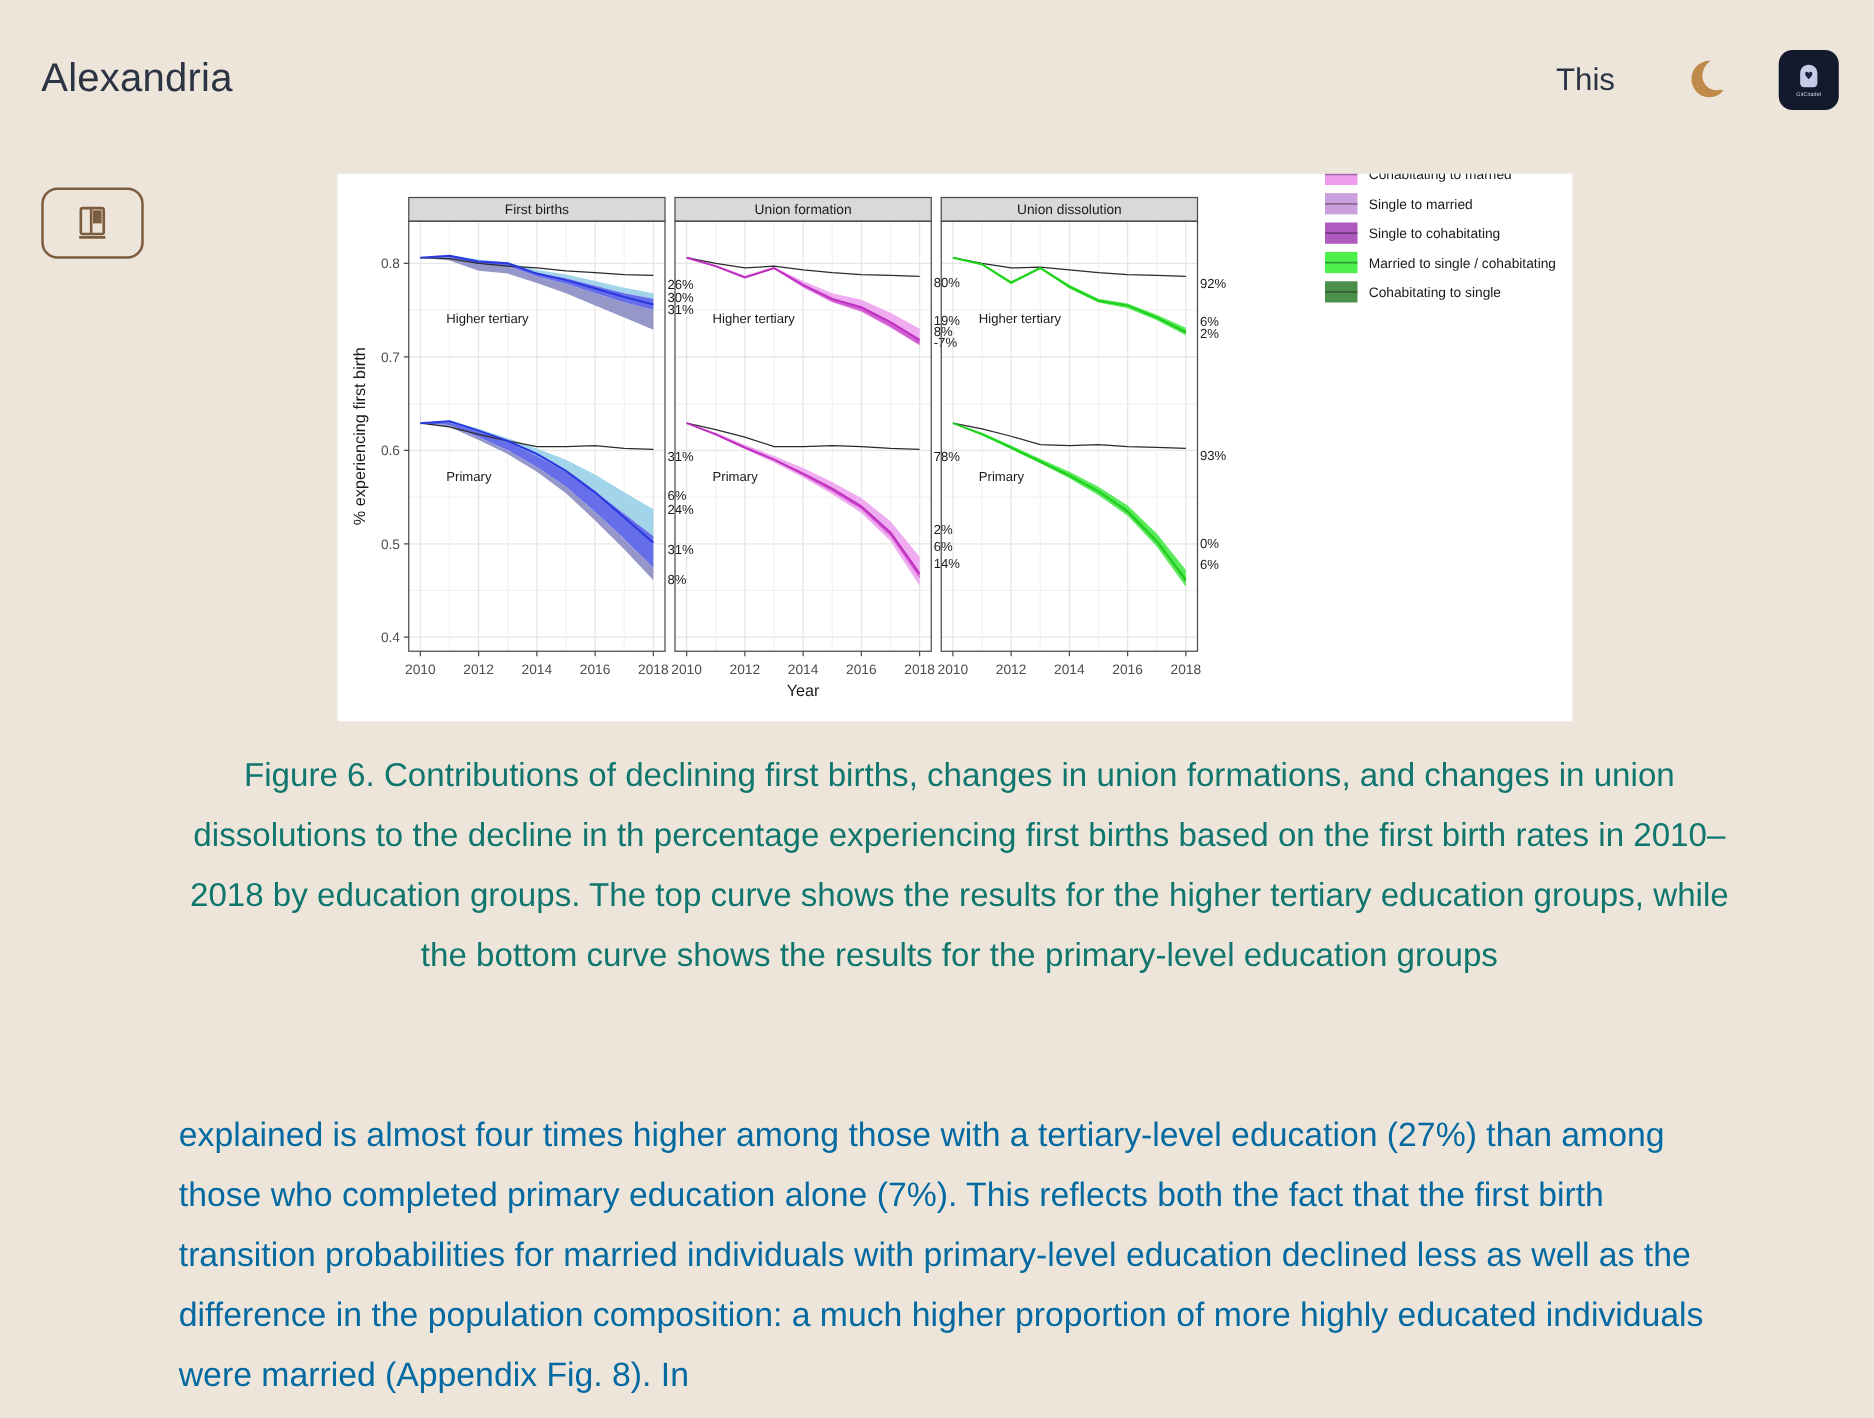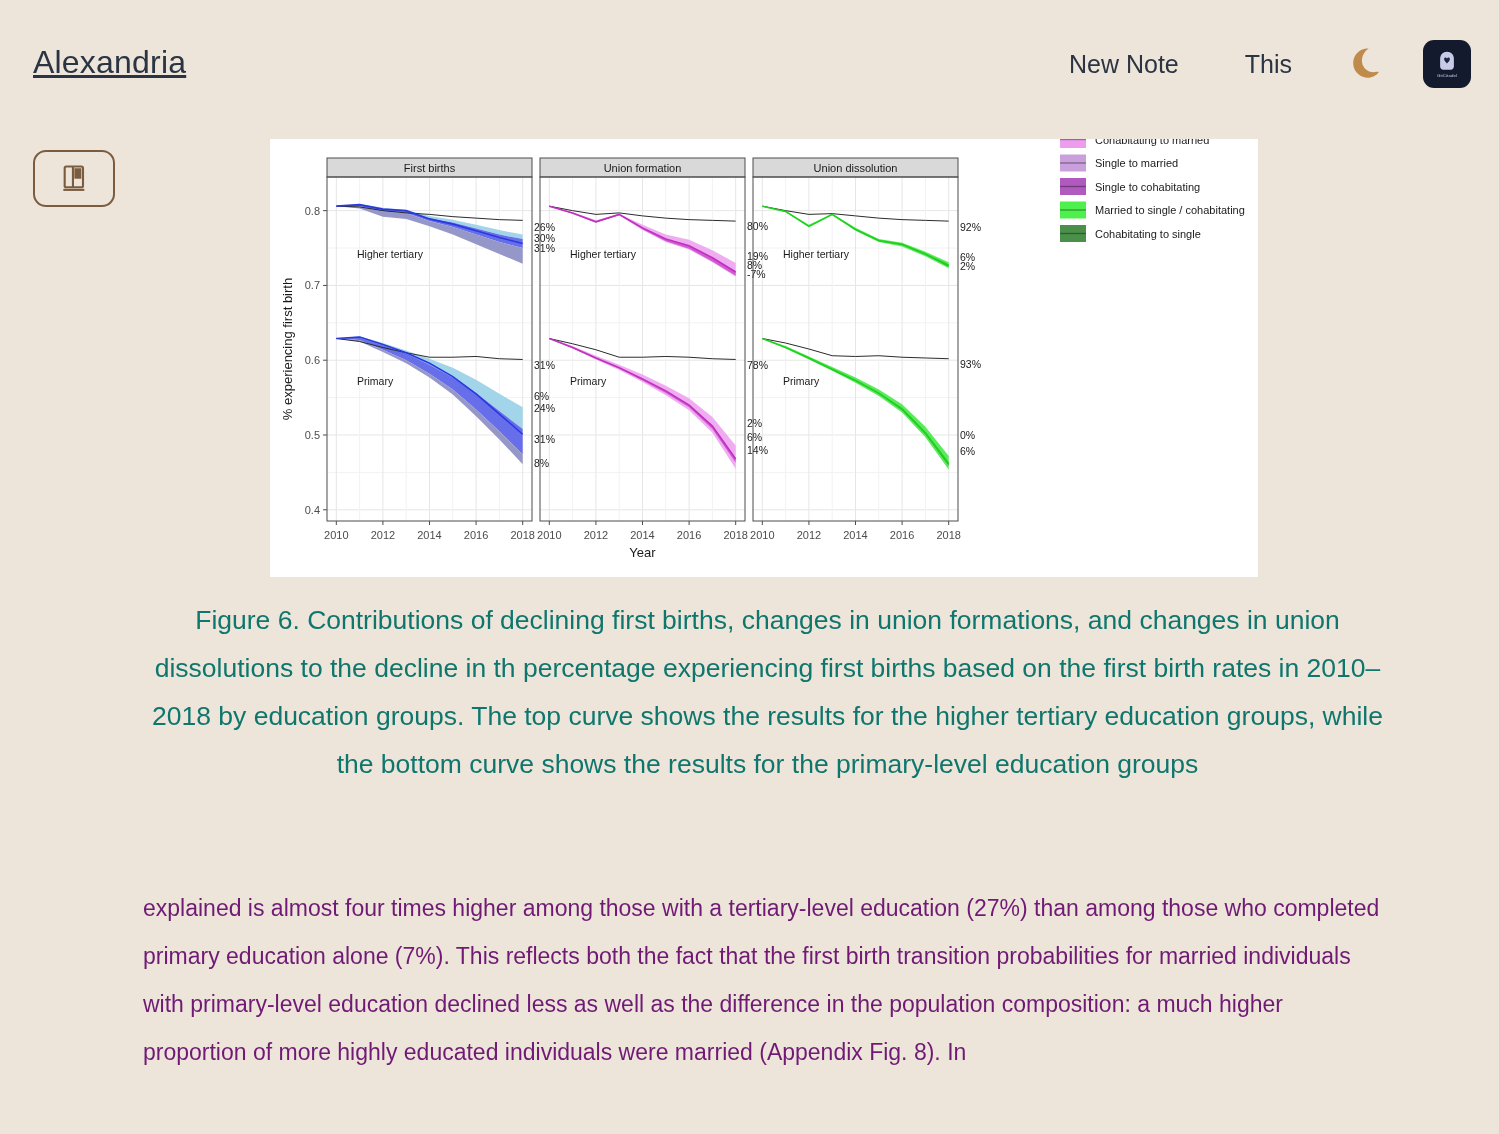--- a/index.html
+++ b/index.html
@@ -12,21 +12,21 @@
   .page { position: relative; width: 1499px; height: 1134px; background: #ede5da; }
 
   
   .navbar {
     position: absolute; top: 0; left: 0; width: 1499px; height: 122px;
     display: flex; align-items: center;
   }
   .brand {
     position: absolute; left: 33px; top: 44px;
     font-size: 32px; color: #2b3442; letter-spacing: 0.2px;
-    font-family: "Liberation Sans", sans-serif; font-weight: 400; text-decoration: underline;
+    font-family: "Liberation Sans", sans-serif; font-weight: 400;
   }
   .navlinks {
     position: absolute; right: 28px; top: 40px;
     display: flex; align-items: center; gap: 0px;
   }
   .navlink {
     font-size: 25px; color: #2b3442; padding: 0 33px; cursor: pointer;
     white-space: nowrap; line-height: 44px;
   }
   .moon-btn {
@@ -55,33 +55,32 @@
   }
   .plot { position: absolute; inset: 0; }
 
   
   .caption {
     position: absolute; left: 140px; top: 596px; width: 1255px;
     font-size: 26.5px; line-height: 48px; color: #0f766e; text-align: center;
   }
   .bodytext {
     position: absolute; left: 143px; top: 884px; width: 1248px;
-    font-size: 23px; line-height: 48px; color: #701a75; text-align: left;
+    font-size: 27px; line-height: 48px; color: #0369a1; text-align: left;
   }
 </style>
 </head>
 <body>
 
 <div class="page">
 
   <div class="navbar">
     <div class="brand">Alexandria</div>
 
     <div class="navlinks">
-      <div class="navlink">New Note</div>
       <div class="navlink">This</div>
 
       <div class="moon-btn">
         <svg width="34" height="36" viewBox="0 0 34 36">
           <path d="M25.5 25.8C18.4 27.6 11.7 22.9 11.0 16.0 C10.5 10.7 13.2 5.6 17.6 2.6 C10.0 2.0 3.2 7.6 2.3 15.3 C1.3 23.6 7.3 31.0 15.6 31.7 C20.6 32.1 25.2 29.8 27.9 26.0 C27.1 25.9 26.3 25.9 25.5 25.8Z" fill="#c08a4a"></path>
         </svg>
       </div>
 
       <div class="badge">
         <svg width="22" height="22" viewBox="0 0 24 24">

